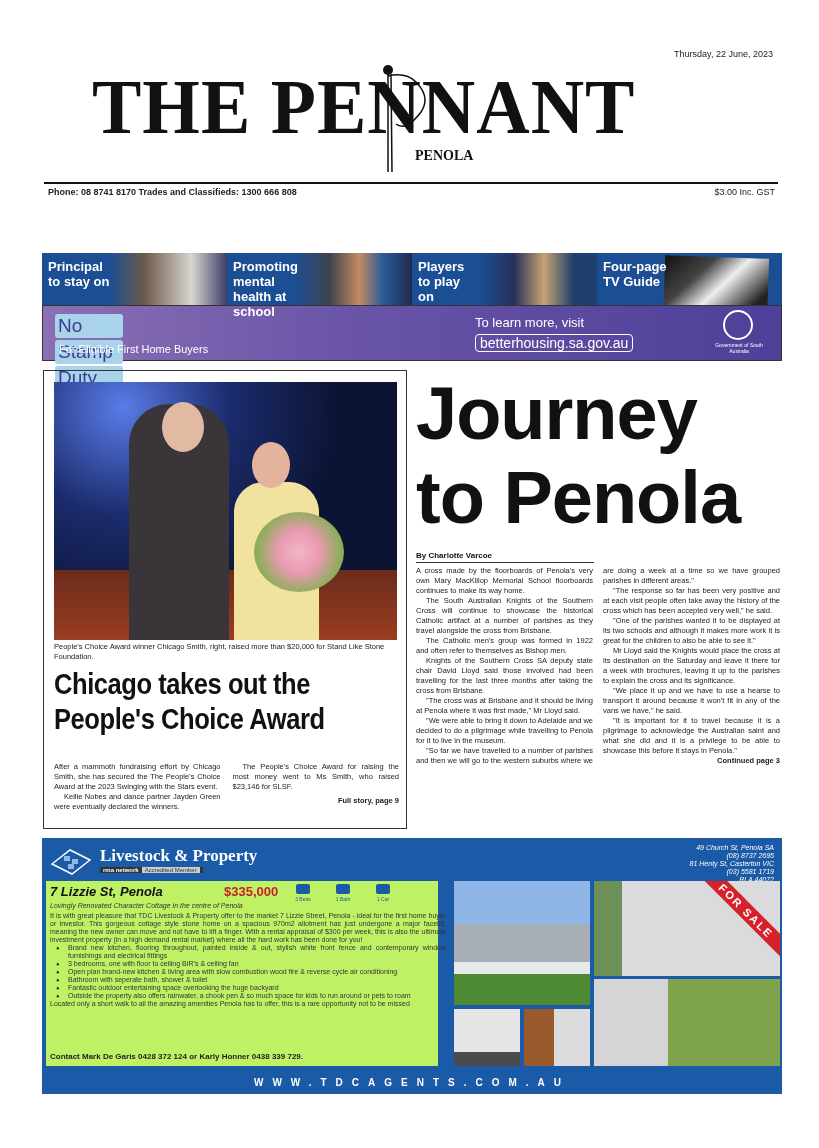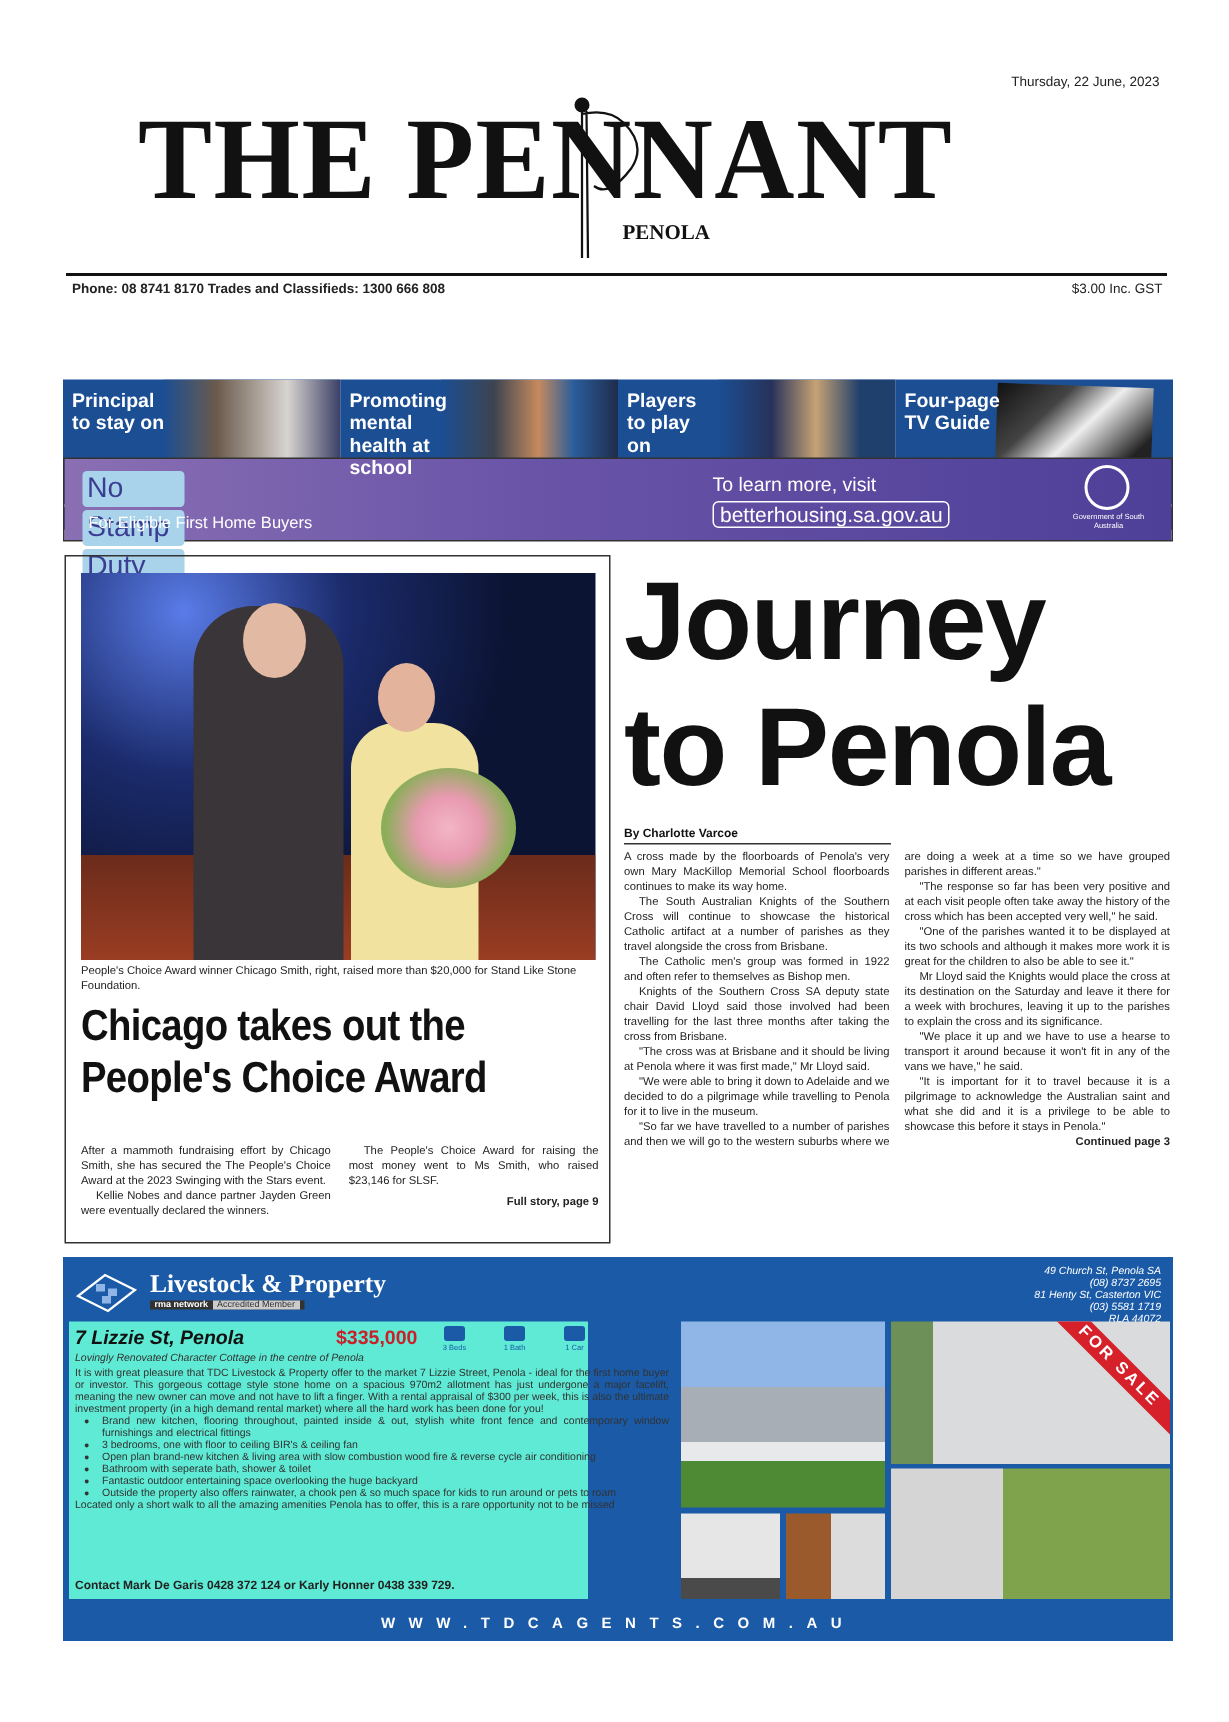--- a/index.html
+++ b/index.html
@@ -54,21 +54,21 @@
   .lead-body p { text-indent: 10px; }
   .lead-body p.first { text-indent: 0; }
   .lead-body .cont { text-align: right; font-weight: bold; }
 
   .ad { position: absolute; top: 838px; left: 42px; width: 740px; height: 256px; background: #1a5aa6; }
   .ad .logo { position: absolute; top: 8px; left: 8px; width: 50px; height: 30px; }
   .ad .brand { position: absolute; top: 8px; left: 58px; color: #fff; font-family: "Liberation Serif", serif; font-size: 17px; font-weight: bold; }
   .ad .member { position: absolute; top: 29px; left: 58px; font-size: 6px; color: #fff; background: #333; padding: 0 3px; }
   .ad .member span { background: #ccc; color: #333; padding: 0 3px; margin-left: 3px; }
   .ad .address { position: absolute; top: 6px; right: 8px; color: #fff; font-size: 7px; line-height: 8px; text-align: right; font-style: italic; }
-  .ad .panel { position: absolute; top: 43px; left: 4px; width: 346px; height: 185px; background: #5eead4; text-decoration: underline; }
+  .ad .panel { position: absolute; top: 43px; left: 4px; width: 392px; height: 185px; background: #bef264; text-decoration: underline; }
   .ad .prop-title { position: absolute; top: 3px; left: 4px; font-size: 13px; font-weight: bold; font-style: italic; }
   .ad .prop-price { position: absolute; top: 3px; left: 178px; font-size: 13px; font-weight: bold; color: #c9202a; }
   .ad .feat { position: absolute; top: 3px; width: 30px; text-align: center; font-size: 5px; color: #1a5aa6; }
   .ad .feat .ic { display: block; width: 14px; height: 10px; margin: 0 auto 2px; background: #1a5aa6; border-radius: 2px; }
   .ad .tagline { position: absolute; top: 21px; left: 4px; font-size: 7px; font-style: italic; color: #333; }
   .ad .desc { position: absolute; top: 31px; left: 4px; width: 396px; font-size: 7px; line-height: 8px; color: #333; text-align: justify; }
   .ad .desc ul { margin-left: 6px; list-style: none; }
   .ad .desc li { padding-left: 12px; position: relative; }
   .ad .desc li::before { content: "\25CF"; position: absolute; left: 0; font-size: 6px; }
   .ad .contact-line { position: absolute; top: 171px; left: 4px; font-size: 8px; font-weight: bold; color: #222; }

